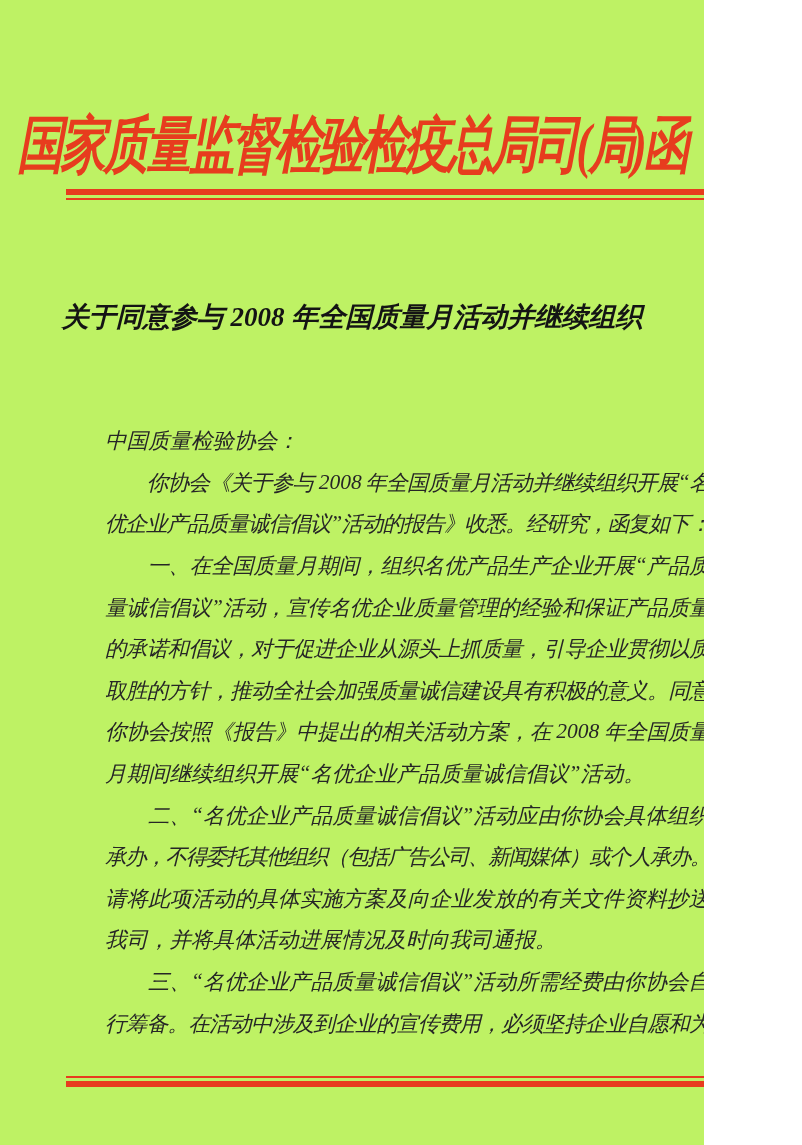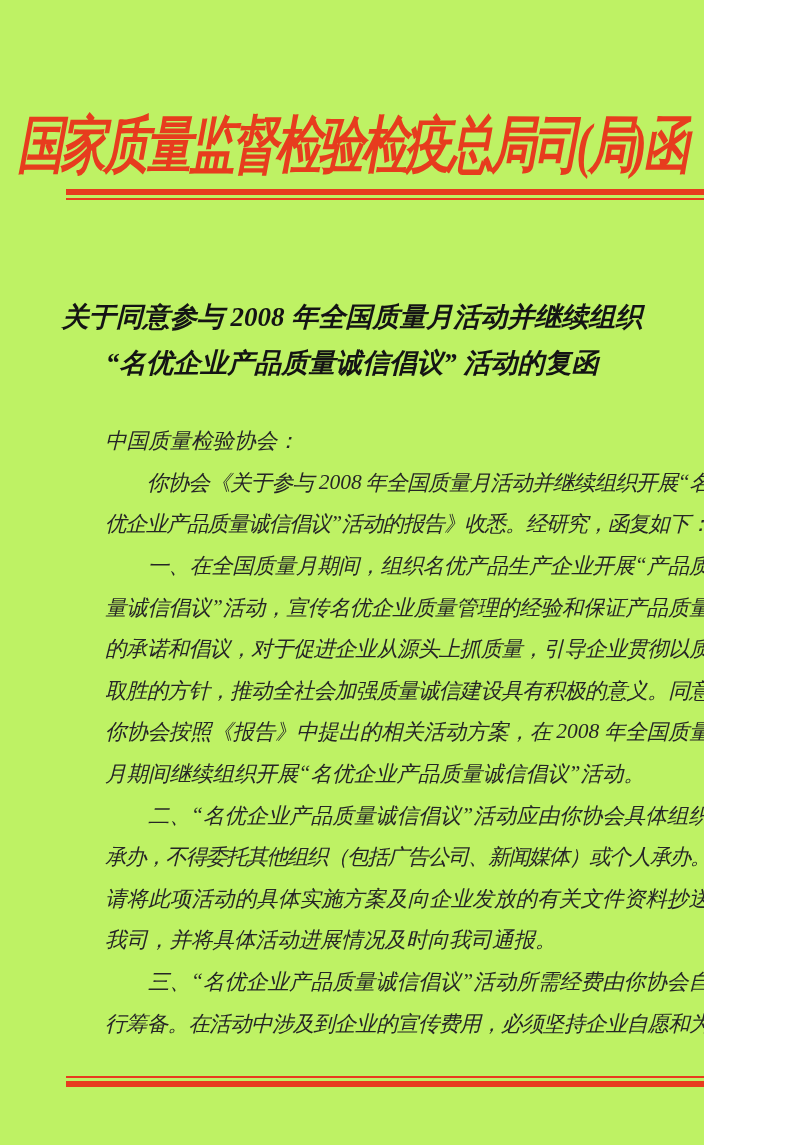--- a/index.html
+++ b/index.html
@@ -91,21 +91,20 @@
 <div class="page">
 
   <div class="letterhead">国家质量监督检验检疫总局司(局)函</div>
 
   <div class="rule rule-top-thick"></div>
   <div class="rule rule-top-thin"></div>
 
 
   <div class="doc-title">
     <div>关于同意参与 2008 年全国质量月活动并继续组织</div>
-    <div>“名优企业产品质量诚信倡议” 活动的复函</div>
   </div>
 
   <div class="body-text">
       <div class="bodyline last">
         <span>中</span>
         <span>国</span>
         <span>质</span>
         <span>量</span>
         <span>检</span>
         <span>验</span>

